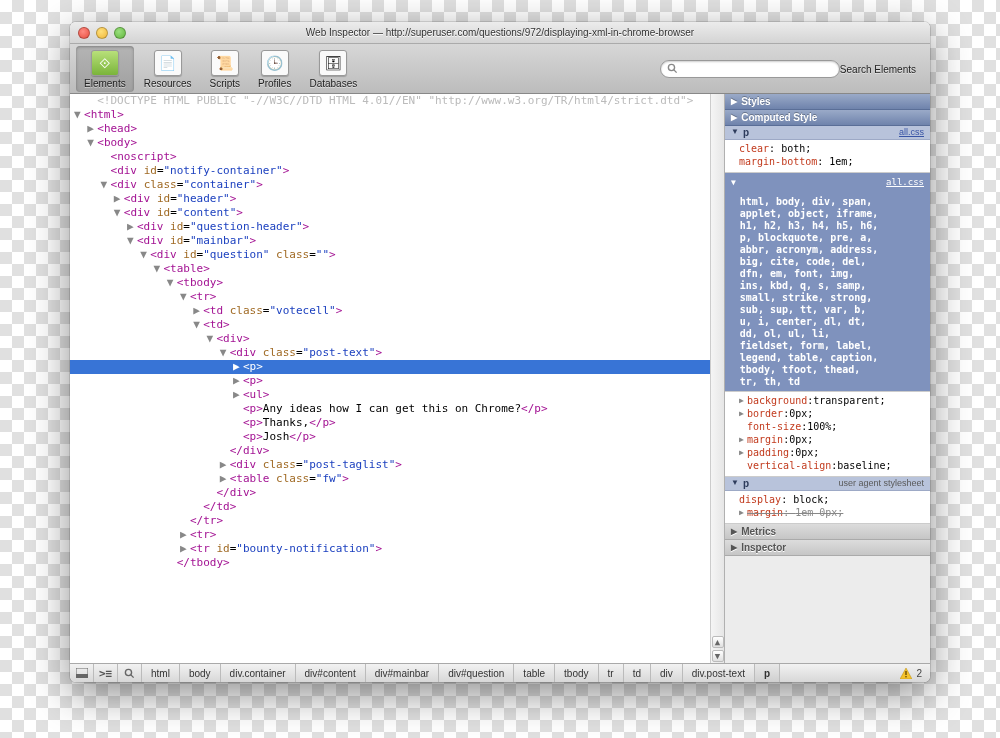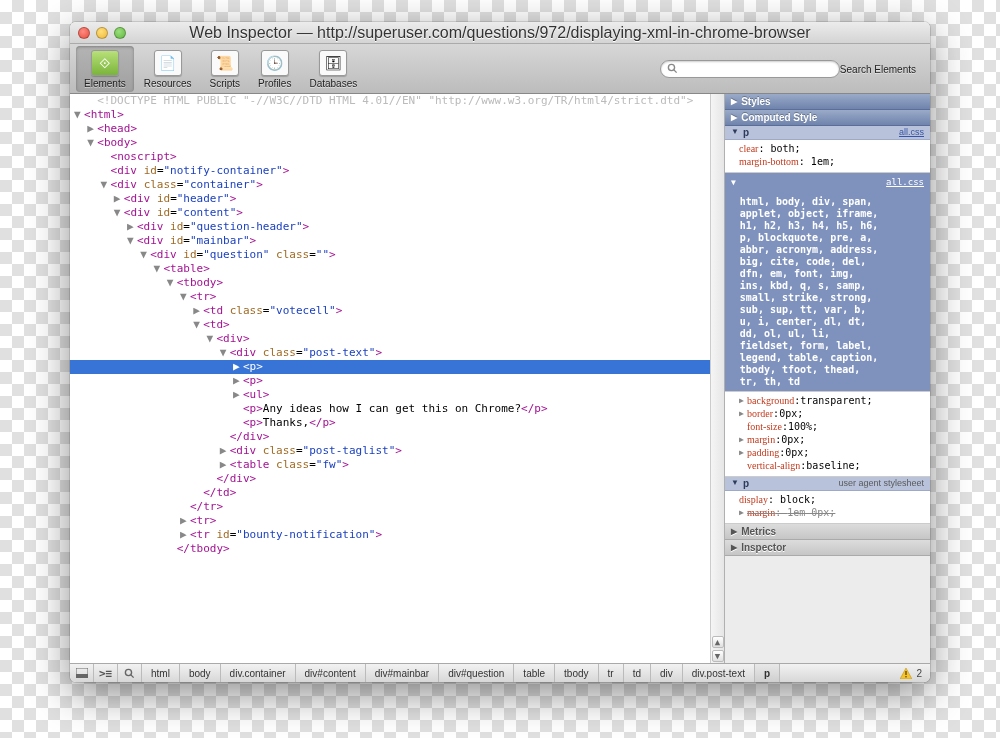--- a/index.html
+++ b/index.html
@@ -36,21 +36,21 @@
     border-bottom: 1px solid #aaa;
     display: flex;
     align-items: center;
     position: relative;
   }
   .traffic { display:flex; gap:6px; padding-left:8px;}
   .traffic span { width:12px; height:12px; border-radius:50%; border:1px solid rgba(0,0,0,0.25);}
   .t-close{background:radial-gradient(circle at 40% 35%, #ff8b82, #e74d3e);}
   .t-min{background:radial-gradient(circle at 40% 35%, #ffe07a, #f0b73a);}
   .t-max{background:radial-gradient(circle at 40% 35%, #9adf7e, #63b83e);}
-  .title { position:absolute; left:0; right:0; text-align:center; font-size:16px; color:#333; text-shadow:0 1px 0 #fff;}
+  .title { position:absolute; left:0; right:0; text-align:center; font-size:10px; color:#333; text-shadow:0 1px 0 #fff;}
   .toolbar {
     height: 50px;
     background: linear-gradient(#d7d7d7,#bcbcbc);
     border-bottom:1px solid #888;
     display:flex;
     align-items:center;
     padding: 0 6px;
     gap: 2px;
     position:relative;
   }
@@ -80,21 +80,21 @@
   .side-pane { width:205px; background:#e8e8e8; display:flex; flex-direction:column; overflow:hidden;}
   .section-hdr { height:16px; background:linear-gradient(#9aaac8,#6f83ac); color:#fff; font-size:10px; font-weight:bold; padding:1px 6px; border-bottom:1px solid #5a6e97; display:flex; align-items:center; text-shadow:0 -1px 0 rgba(0,0,0,0.3);}
   .section-hdr .tri{margin-right:4px;font-size:8px;}
   .section-hdr.grey{background:linear-gradient(#dcdcdc,#c6c6c6); color:#555; text-shadow:0 1px 0 #fff; border-bottom:1px solid #aaa;}
   .rule-hdr { background:#b8c3db; font-size:10px; padding:1px 6px; display:flex; border-bottom:1px solid #9da9c6; color:#2e3c5c;}
   .rule-hdr .sel{font-weight:bold;}
   .rule-hdr .src{margin-left:auto; color:#3954a5; text-decoration:underline; cursor:pointer; font-size:9px;}
   .rule-hdr .src.nolink{text-decoration:none;color:#5a5a5a;}
   .rule-body { background:#fff; padding:2px 4px 4px 14px; font-family:Monaco,Menlo,monospace; font-size:10px; line-height:13px; border-bottom:1px solid #ccc;}
   .rule-body.blue{background:#7f92bd;color:#fff;padding:3px 6px;}
-  .prop{color:#c23b1e;font-family:Liberation Serif, serif;}
+  .prop{color:#c23b1e;}
   .pval{color:#000;}
   .rule-body .row{display:flex;align-items:flex-start;}
   .rule-body .row .tri2{color:#888;width:8px;font-size:8px;flex:none;}
   .strike{text-decoration:line-through;color:#888;}
   .blue-sel{color:#fff;font-weight:bold;line-height:12px;margin-top:20px;}
   .statusbar { height:19px; background:linear-gradient(#f2f2f2,#d7d7d7); border-top:1px solid #a9a9a9; display:flex; align-items:stretch;}
   .sb-btn { width:24px;border-right:1px solid #bbb; display:flex;align-items:center;justify-content:center; color:#555; cursor:pointer;}
   .crumb { padding:0 9px; border-right:1px solid #bbb; display:flex; align-items:center; font-size:10px; color:#333; cursor:pointer; position:relative;}
   .crumb.active{background:linear-gradient(#e8e8e8,#cfcfcf); font-weight:bold;}
   .sb-fill{flex:1;}
@@ -168,20 +168,21 @@
 <div class="tree-line">                <span class="disc">▼</span><span class="punc">&lt;</span><span class="tag">tr</span><span class="punc">&gt;</span></div>
 <div class="tree-line">                  <span class="disc">▶</span><span class="punc">&lt;</span><span class="tag">td</span> <span class="attr">class</span>=<span class="val">"votecell"</span><span class="punc">&gt;</span></div>
 <div class="tree-line">                  <span class="disc">▼</span><span class="punc">&lt;</span><span class="tag">td</span><span class="punc">&gt;</span></div>
 <div class="tree-line">                    <span class="disc">▼</span><span class="punc">&lt;</span><span class="tag">div</span><span class="punc">&gt;</span></div>
 <div class="tree-line">                      <span class="disc">▼</span><span class="punc">&lt;</span><span class="tag">div</span> <span class="attr">class</span>=<span class="val">"post-text"</span><span class="punc">&gt;</span></div>
 <div class="tree-line hl">                        <span class="disc">▶</span><span class="punc">&lt;</span><span class="tag">p</span><span class="punc">&gt;</span></div>
 <div class="tree-line">                        <span class="disc">▶</span><span class="punc">&lt;</span><span class="tag">p</span><span class="punc">&gt;</span></div>
 <div class="tree-line">                        <span class="disc">▶</span><span class="punc">&lt;</span><span class="tag">ul</span><span class="punc">&gt;</span></div>
 <div class="tree-line">                        <span class="disc"> </span><span class="punc">&lt;</span><span class="tag">p</span><span class="punc">&gt;</span><span class="txt">Any ideas how I can get this on Chrome?</span><span class="punc">&lt;/</span><span class="tag">p</span><span class="punc">&gt;</span></div>
 <div class="tree-line">                        <span class="disc"> </span><span class="punc">&lt;</span><span class="tag">p</span><span class="punc">&gt;</span><span class="txt">Thanks,</span><span class="punc">&lt;/</span><span class="tag">p</span><span class="punc">&gt;</span></div>
+<div class="tree-line">                        <span class="disc"> </span><span class="punc">&lt;</span><span class="tag">p</span><span class="punc">&gt;</span><span class="txt">Josh</span><span class="punc">&lt;/</span><span class="tag">p</span><span class="punc">&gt;</span></div>
 <div class="tree-line">                      <span class="disc"> </span><span class="punc">&lt;/</span><span class="tag">div</span><span class="punc">&gt;</span></div>
 <div class="tree-line">                      <span class="disc">▶</span><span class="punc">&lt;</span><span class="tag">div</span> <span class="attr">class</span>=<span class="val">"post-taglist"</span><span class="punc">&gt;</span></div>
 <div class="tree-line">                      <span class="disc">▶</span><span class="punc">&lt;</span><span class="tag">table</span> <span class="attr">class</span>=<span class="val">"fw"</span><span class="punc">&gt;</span></div>
 <div class="tree-line">                    <span class="disc"> </span><span class="punc">&lt;/</span><span class="tag">div</span><span class="punc">&gt;</span></div>
 <div class="tree-line">                  <span class="disc"> </span><span class="punc">&lt;/</span><span class="tag">td</span><span class="punc">&gt;</span></div>
 <div class="tree-line">                <span class="disc"> </span><span class="punc">&lt;/</span><span class="tag">tr</span><span class="punc">&gt;</span></div>
 <div class="tree-line">                <span class="disc">▶</span><span class="punc">&lt;</span><span class="tag">tr</span><span class="punc">&gt;</span></div>
 <div class="tree-line">                <span class="disc">▶</span><span class="punc">&lt;</span><span class="tag">tr</span> <span class="attr">id</span>=<span class="val">"bounty-notification"</span><span class="punc">&gt;</span></div>
 <div class="tree-line">              <span class="disc"> </span><span class="punc">&lt;/</span><span class="tag">tbody</span><span class="punc">&gt;</span></div>
       </div>

